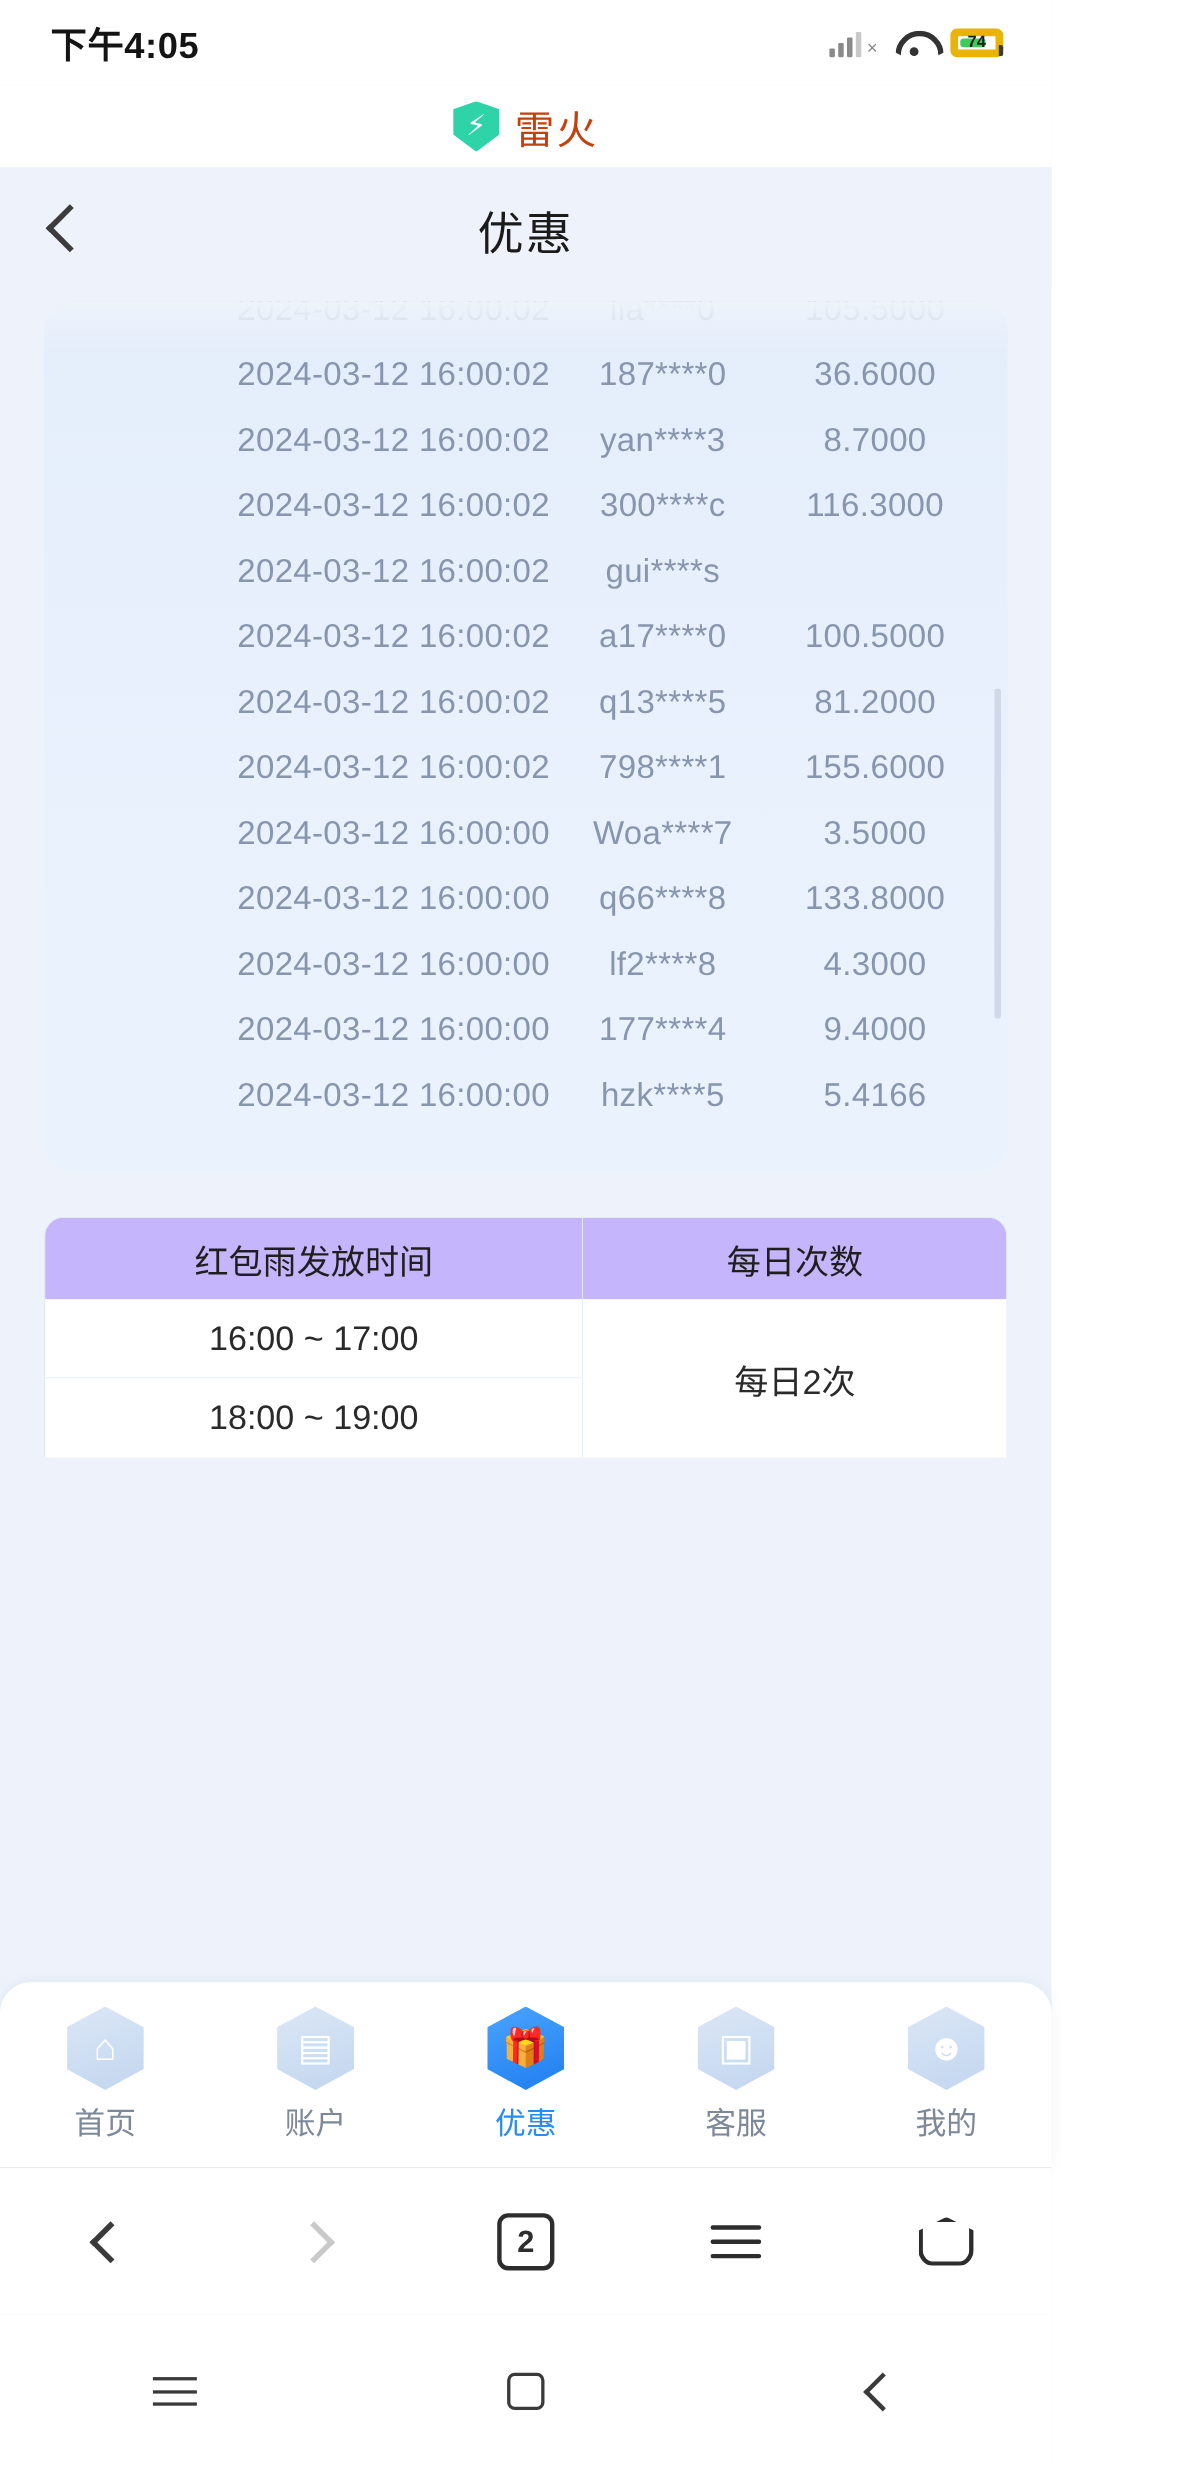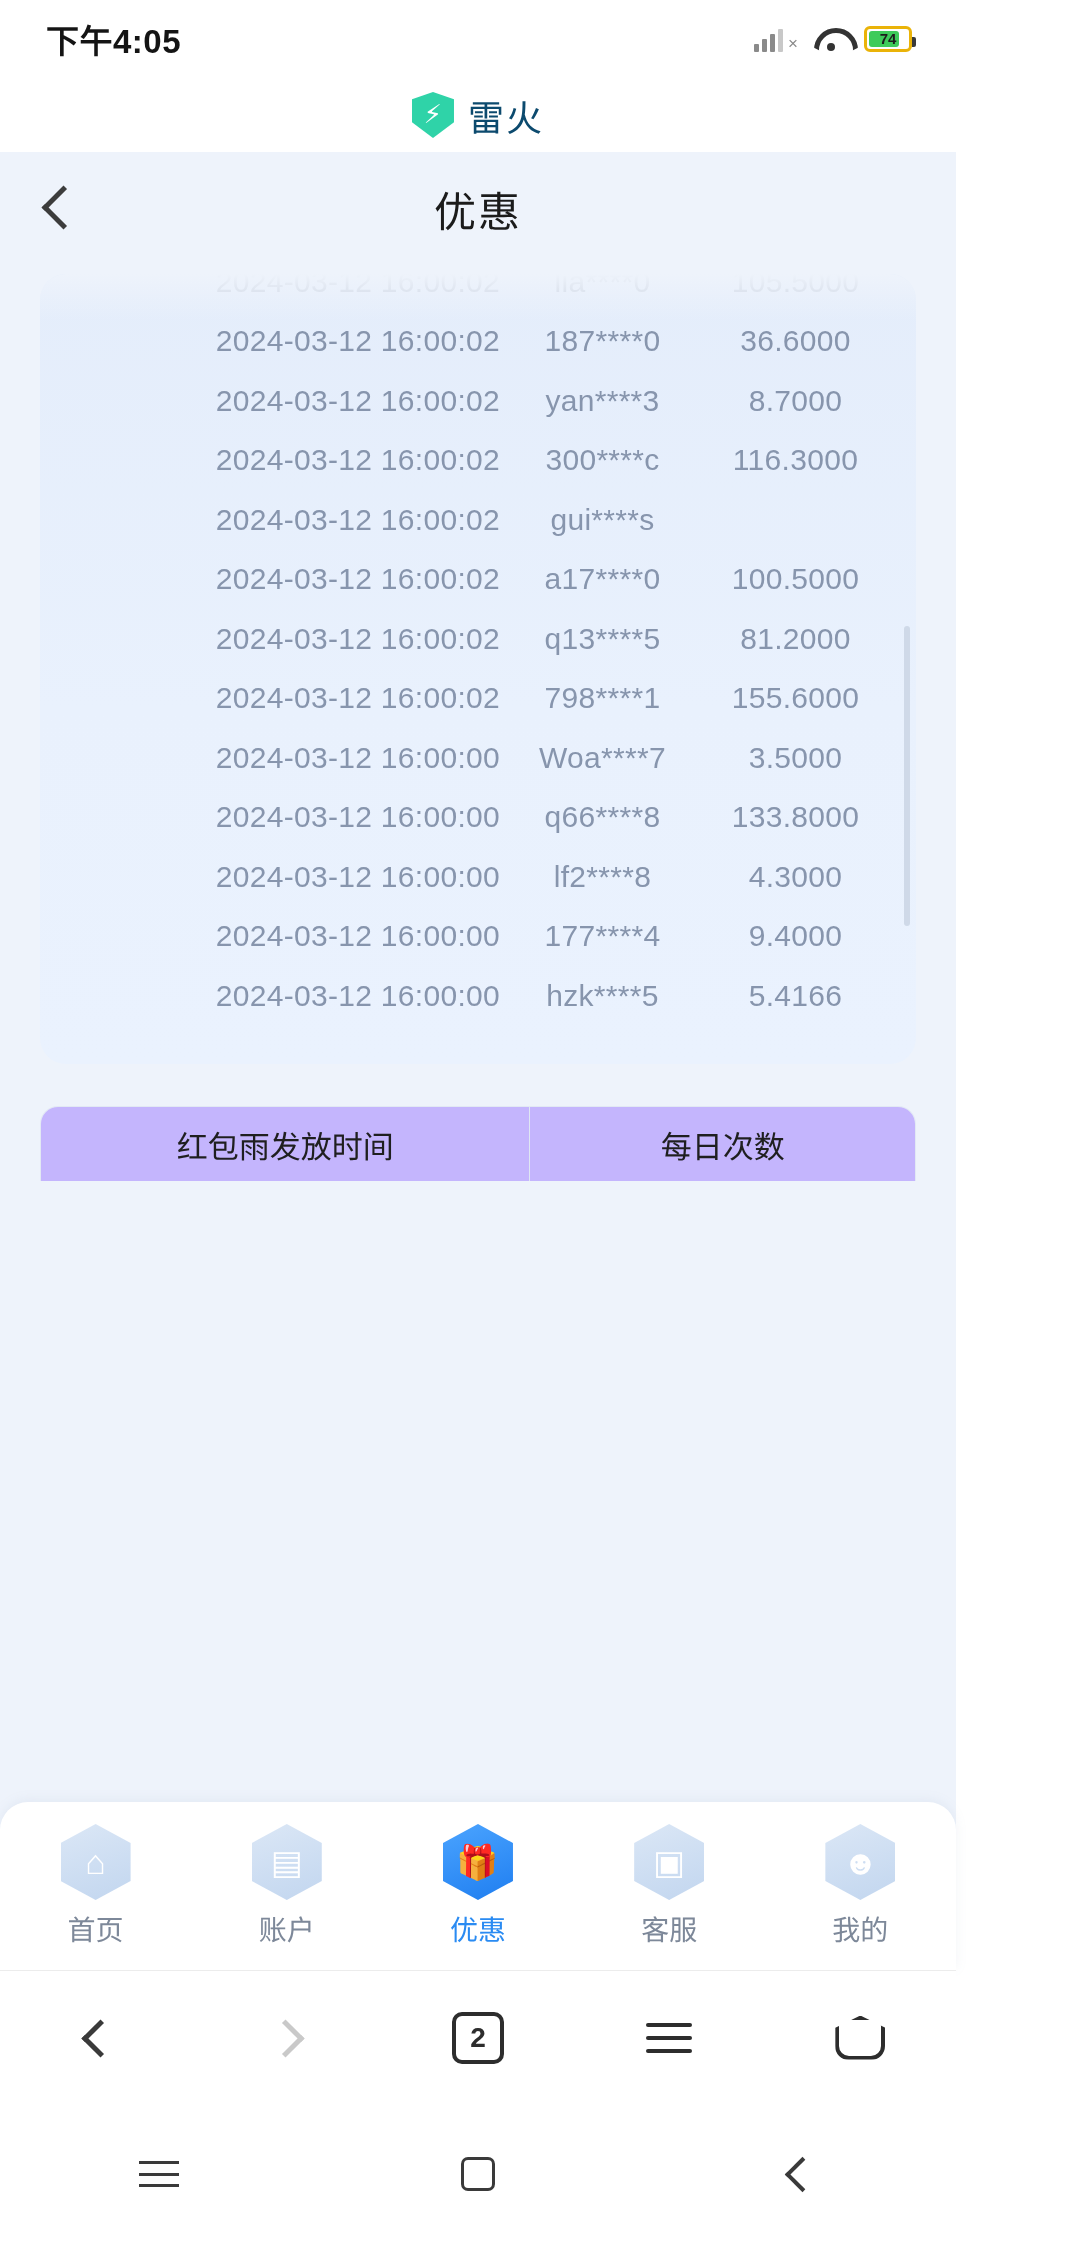--- a/index.html
+++ b/index.html
@@ -30,21 +30,21 @@
   .wifi::before {
     content: ""; position: absolute; left: 0; top: 2px; width: 34px; height: 34px;
     border: 5px solid #333; border-radius: 50%;
     clip-path: polygon(0 0, 100% 0, 100% 45%, 50% 70%, 0 45%);
   }
   .wifi::after {
     content: ""; position: absolute; left: 13px; top: 17px; width: 8px; height: 8px;
     background: #333; border-radius: 50%;
   }
   .battery {
-    width: 48px; height: 26px; border: 3px solid #eab308; border-radius: 6px;
+    width: 48px; height: 26px; border: 7px solid #eab308; border-radius: 6px;
     position: relative; display: flex; align-items: center; padding: 2px;
   }
   .battery::after {
     content: ""; position: absolute; right: -7px; top: 8px; width: 4px; height: 10px;
     background: #3a3a3a; border-radius: 0 2px 2px 0;
   }
   .battery .fill { background: #3ecb5a; height: 100%; width: 78%; border-radius: 3px; }
   .battery .pct {
     position: absolute; left: 0; right: 0; text-align: center;
     font-size: 15px; font-weight: bold; color: #1d1d1d; line-height: 20px;
@@ -55,21 +55,21 @@
     height: 74px; background: #ffffff;
     display: flex; align-items: center; justify-content: center; gap: 14px;
   }
   .brand-badge {
     width: 42px; height: 46px; position: relative;
     background: #2fd3a8;
     clip-path: polygon(50% 0, 100% 16%, 100% 66%, 50% 100%, 0 66%, 0 16%);
     display: flex; align-items: center; justify-content: center;
   }
   .brand-badge span { color: #fff; font-size: 26px; line-height: 1; margin-top: -2px; }
-  .brand-name { font-size: 36px; color: #0c4a6e; letter-spacing: 2px; }
+  .brand-name { font-size: 36px; color: #c2410c; letter-spacing: 2px; }
 
   
   .pageheader {
     height: 112px; background: #eef3fb; position: relative;
     display: flex; align-items: center; justify-content: center;
   }
   .back-arrow {
     position: absolute; left: 30px; top: 50%; transform: translateY(-50%);
     width: 56px; height: 56px;
   }
@@ -298,20 +298,27 @@
           </div>
         </div>
       <div class="scroll-ind"></div>
     </div>
 
     <div class="sched">
       <div class="sched-head">
         <div class="h1">红包雨发放时间</div>
         <div class="h2">每日次数</div>
       </div>
+      <div class="sched-body">
+        <div class="sched-left">
+          <div class="cell">16:00 ~ 17:00</div>
+          <div class="cell">18:00 ~ 19:00</div>
+        </div>
+        <div class="sched-right">每日2次</div>
+      </div>
     </div>
 
   </div>
 
   <div class="tabbar" id="tabbar">
       <div class="tab">
         <div class="hexicon">
           <span class="glyph">⌂</span>
         </div>
         <div class="tab-label">首页</div>

